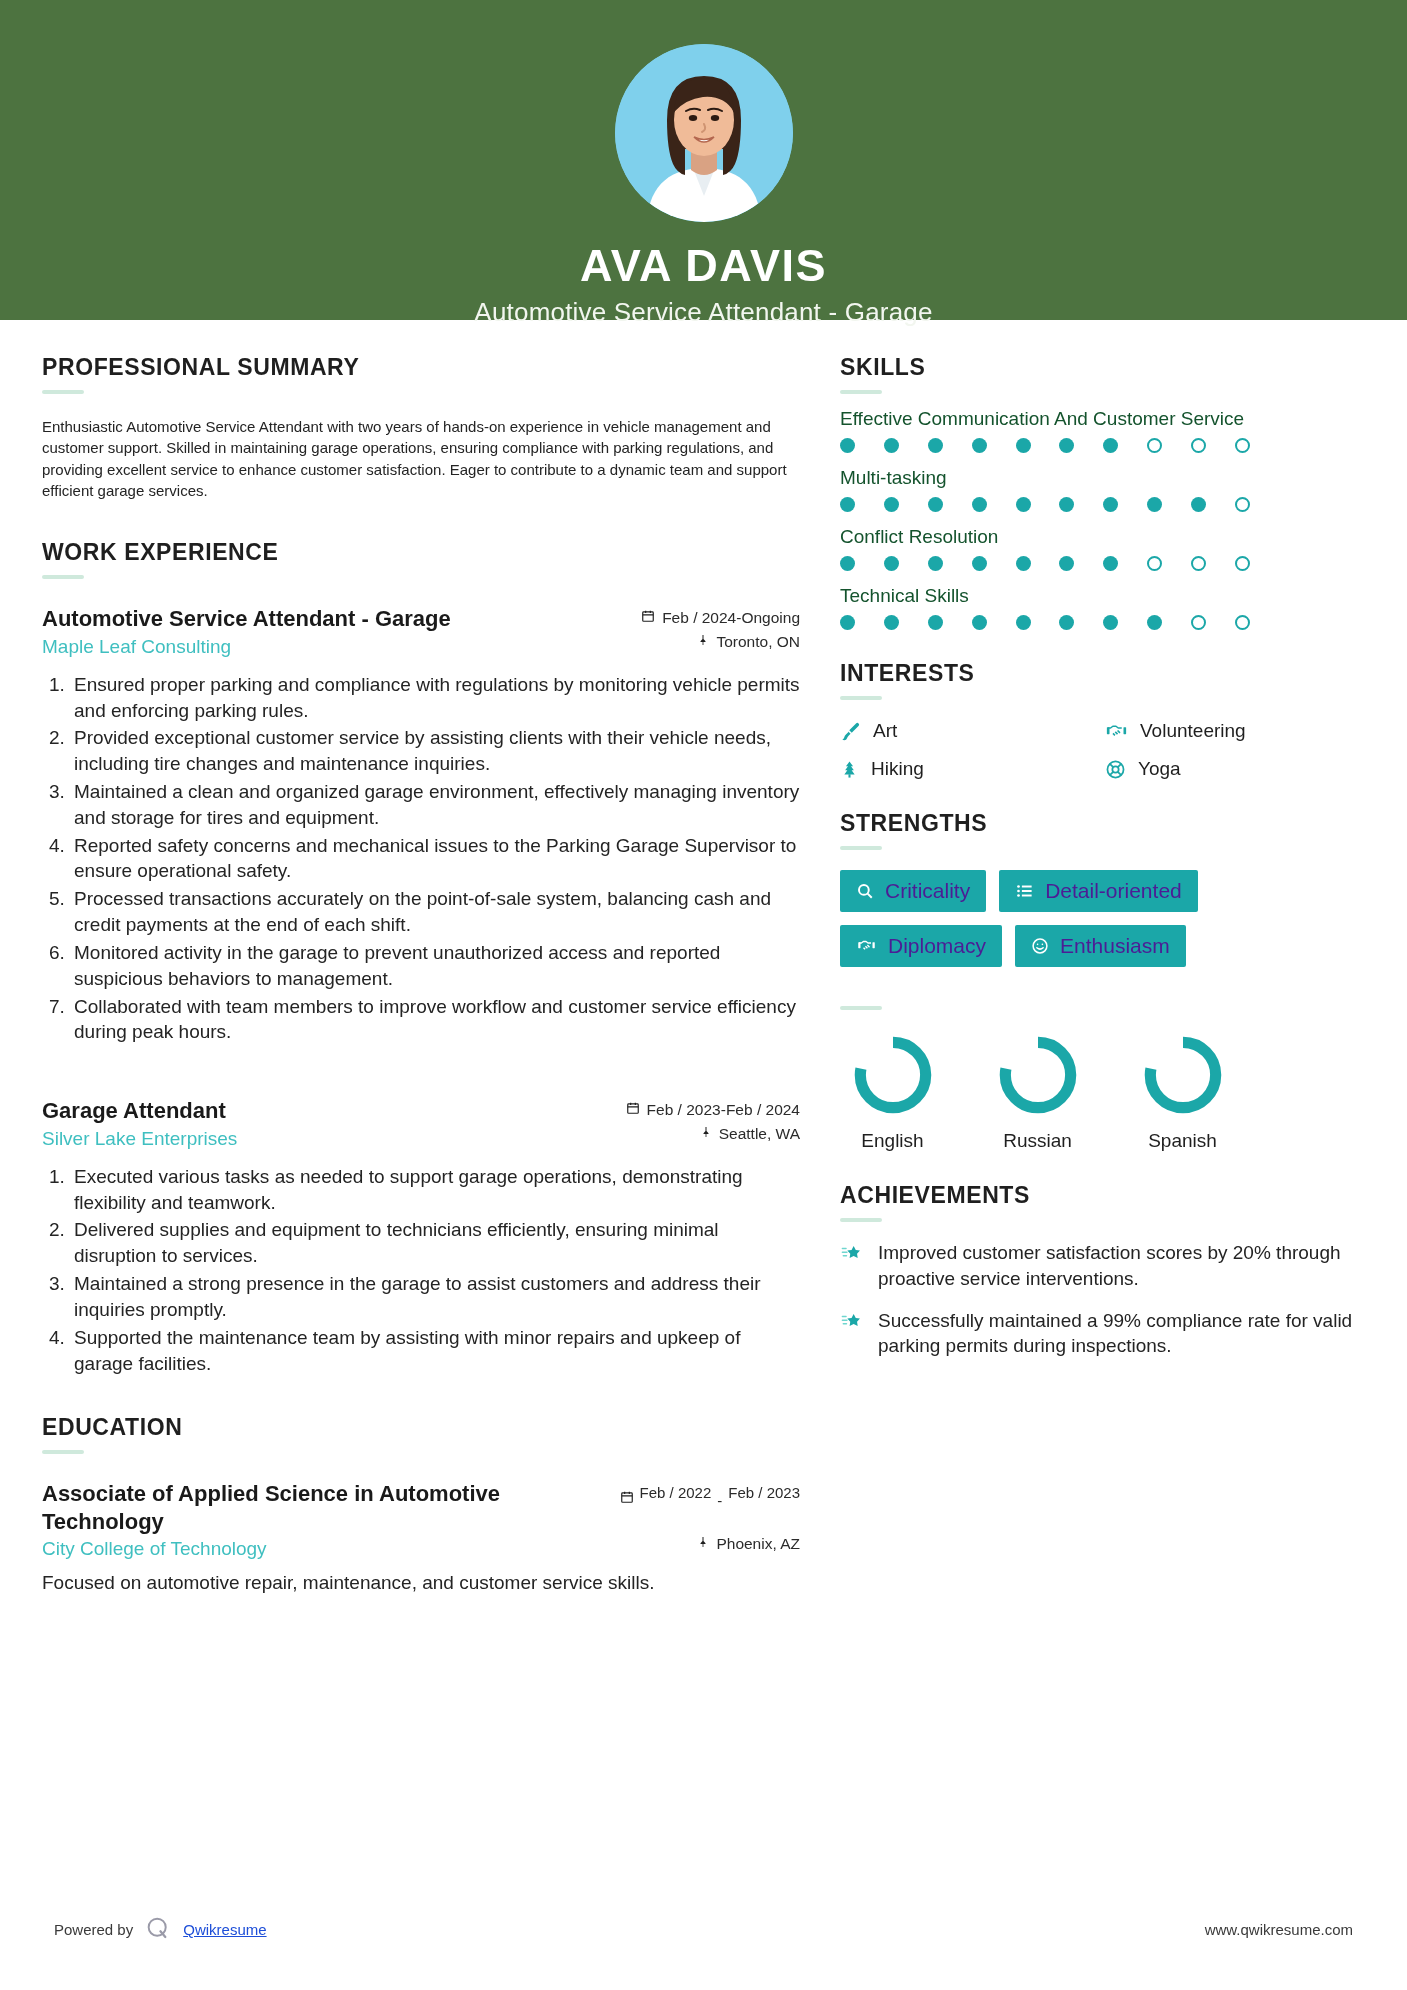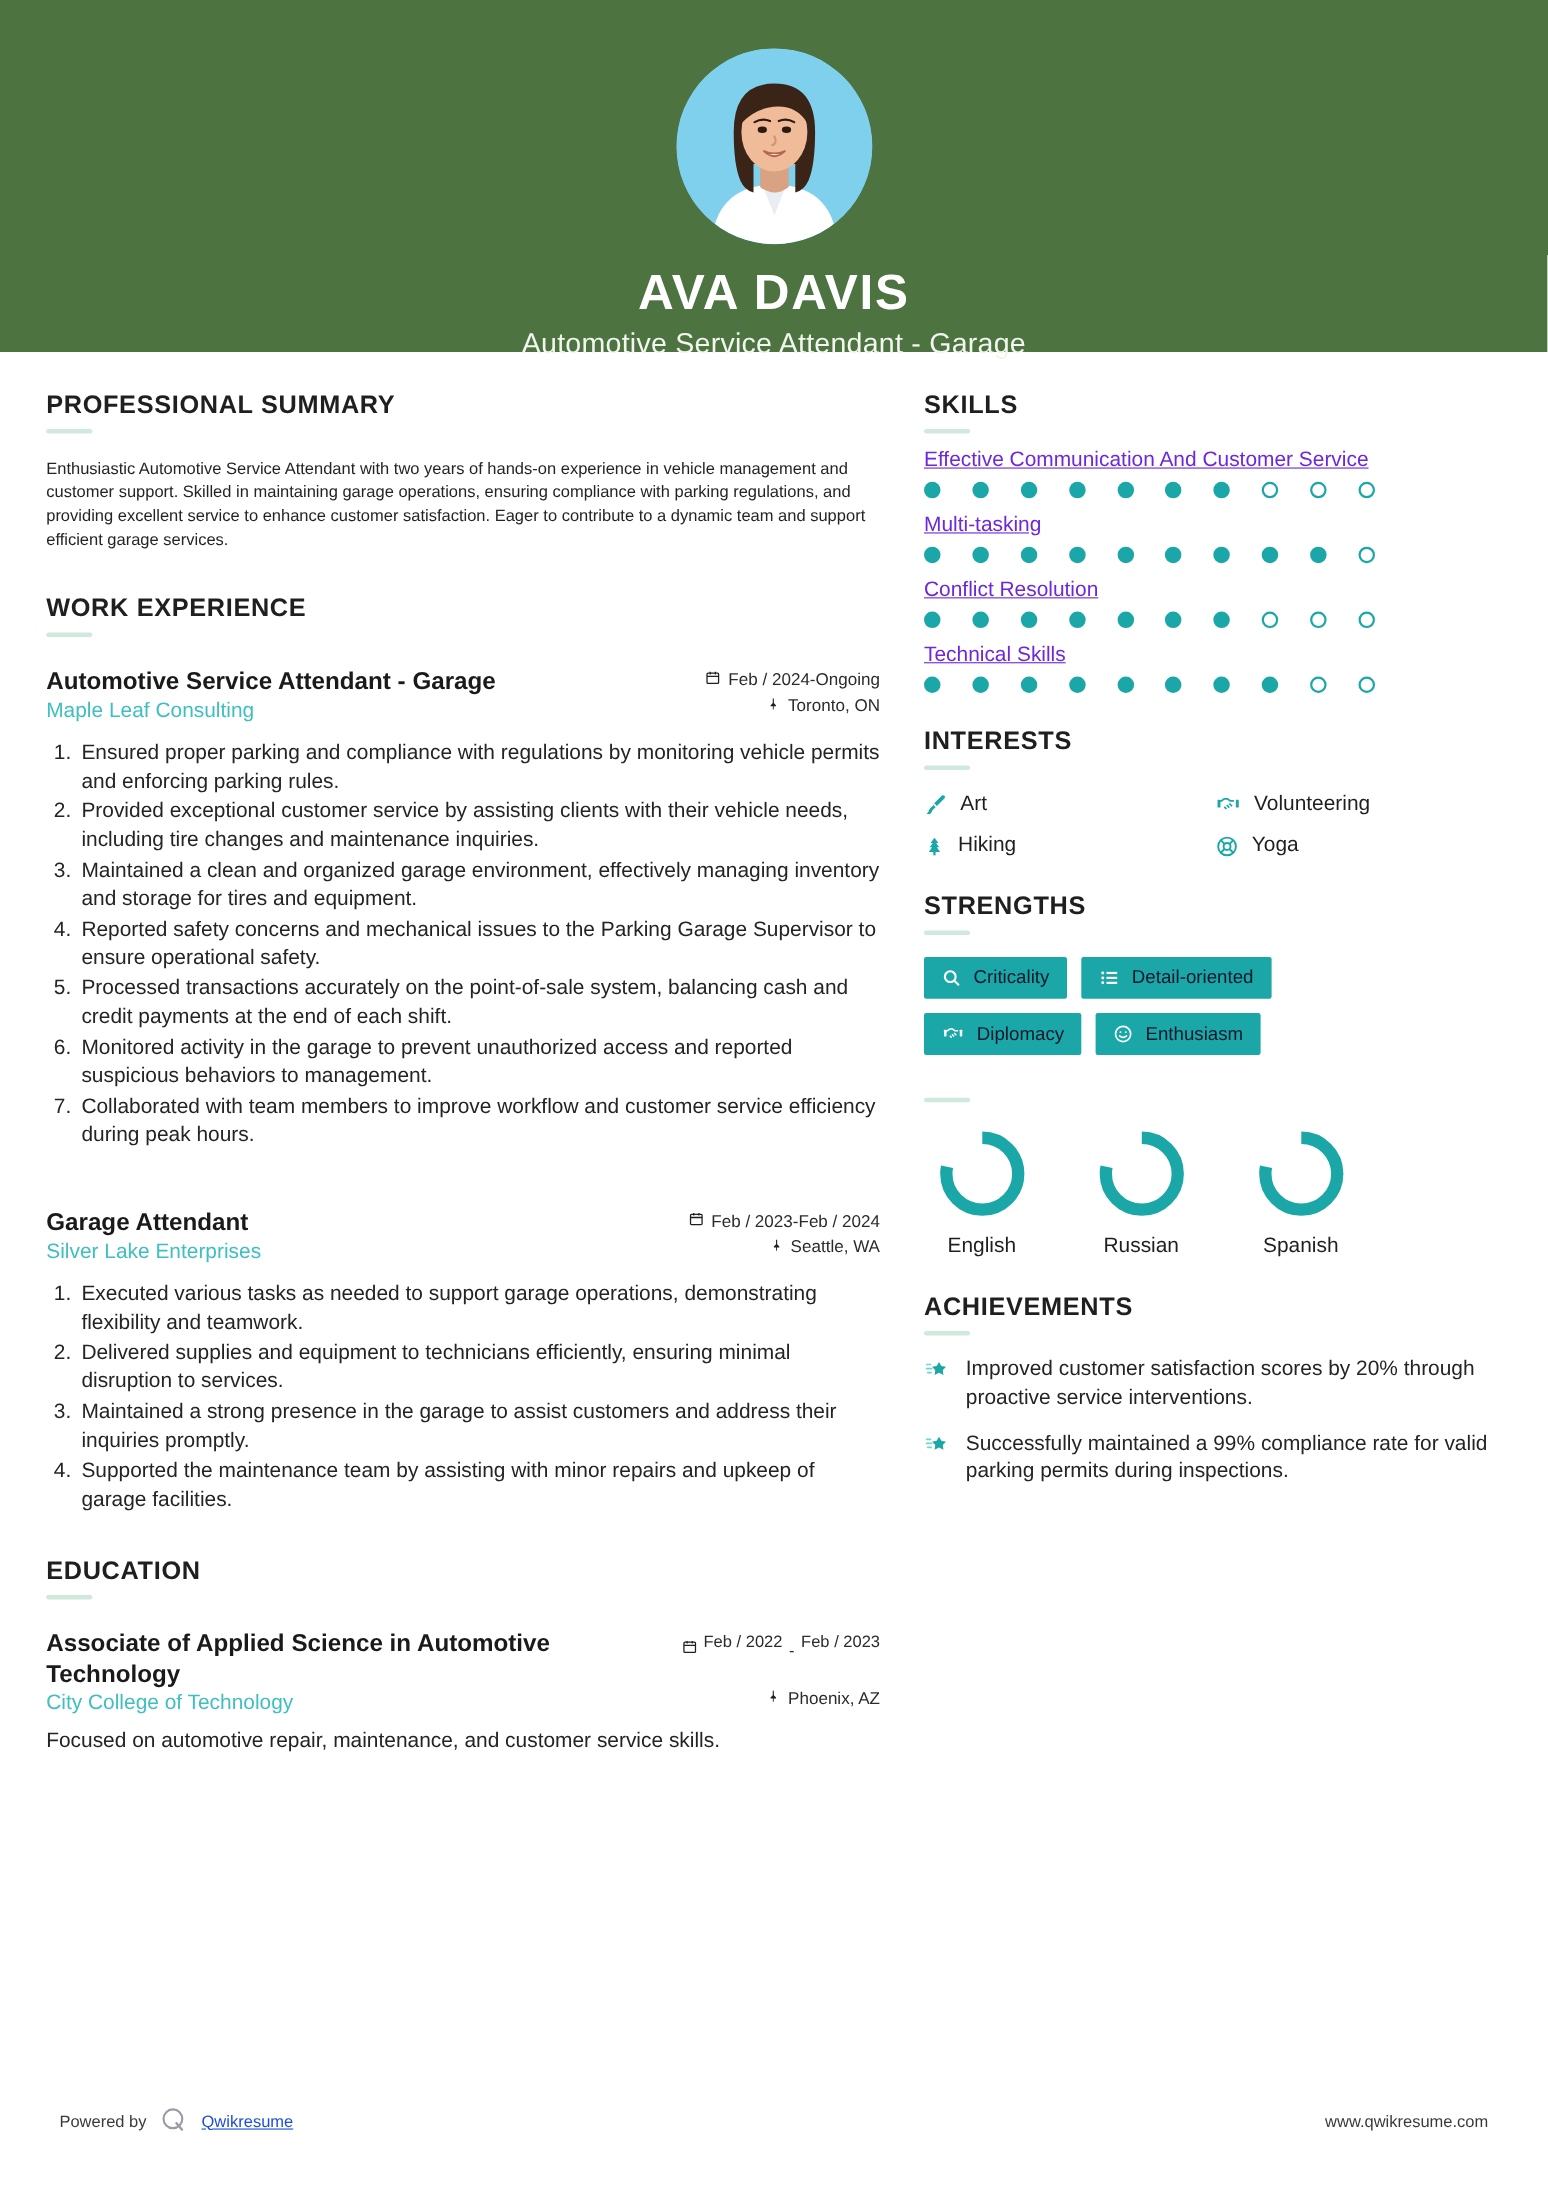--- a/index.html
+++ b/index.html
@@ -168,23 +168,22 @@
     font-size: 19px;
     line-height: 1.36;
     color: #242424;
     margin-top: 10px;
   }
 
   
   .skill-row { margin-top: 14px; }
   .skill-name {
     font-size: 19px;
-    color: #6d28d9;
+    color: #14532d;
     margin-bottom: 8px;
-    text-decoration: underline;
   }
   .dots {
     display: flex;
     gap: 0;
     justify-content: space-between;
     width: 410px;
   }
   .dot {
     width: 15px; height: 15px;
     border-radius: 50%;
@@ -212,22 +211,22 @@
   
   .chips {
     display: flex;
     flex-wrap: wrap;
     gap: 13px;
     margin-top: 20px;
     max-width: 420px;
   }
   .chip {
     background: #1BA7A8;
-    color: #0f172a;
-    font-size: 17px;
+    color: #4c1d95;
+    font-size: 21px;
     padding: 9px 16px;
     display: flex;
     align-items: center;
     gap: 11px;
     border-radius: 2px;
   }
   .chip svg { display:block; }
 
   
   .langs {

